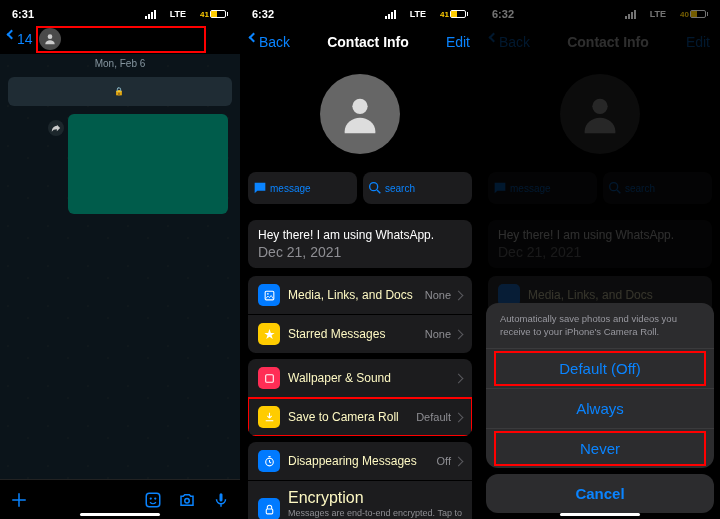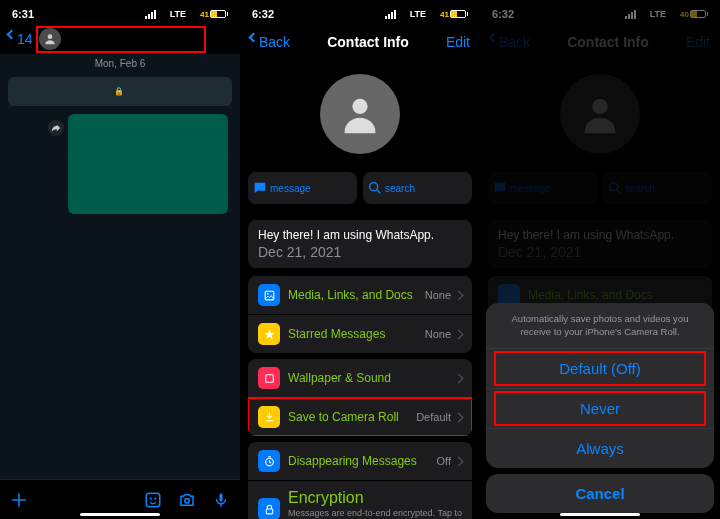--- a/index.html
+++ b/index.html
@@ -44,33 +44,33 @@
 .action-btn svg { width: 16px; height: 16px; fill: #0a84ff; }
 .action-lbl { color: #0a84ff; font-size: 10px; }
 .info-block { background: #1c1c1e; margin: 8px 8px; border-radius: 8px; padding: 8px 10px; }
 .info-text { color: #fff; font-size: 12px; }
 .info-date { color: #8e8e93; font-size: 14px; margin-top: 2px; }
 .list-block { background: #1c1c1e; margin: 6px 8px; border-radius: 8px; overflow: hidden; }
 .list-row { display: flex; align-items: center; padding: 8px 10px; gap: 8px; border-bottom: 1px solid #000; position: relative; }
 .list-row:last-child { border-bottom: none; }
 .row-icon { width: 22px; height: 22px; border-radius: 5px; display: flex; align-items: center; justify-content: center; flex-shrink: 0; }
 .row-icon svg { width: 13px; height: 13px; fill: #fff; }
-.row-label { flex: 1; color: #84cc16; font-size: 12px; }
+.row-label { flex: 1; color: #fef9c3; font-size: 12px; }
 .row-sublabel { color: #8e8e93; font-size: 9px; margin-top: 1px; line-height: 1.2; }
 .row-detail { color: #8e8e93; font-size: 11px; }
 .chevron-right::after { content: ""; display: inline-block; width: 6px; height: 6px; border-right: 1.5px solid #5a5a5e; border-top: 1.5px solid #5a5a5e; transform: rotate(45deg); margin-left: 4px; }
 .camera-roll-redbox { position: absolute; 
 inset: -1px; border: 2px solid #ff0000; pointer-events: none; }
 
 .dim-overlay { position: absolute; inset: 0; background: rgba(0,0,0,.55); }
 .dim .nav-title, .dim .back-link, .dim .edit-link { opacity: .4; }
 .s3-ctrl .list-row, .s3-ctrl .action-btn, .s3-ctrl .info-block { opacity: .4; }
 .action-sheet { position: absolute; left: 6px; right: 6px; bottom: 6px; }
 .sheet-group { background: #2c2c2e; border-radius: 12px; overflow: hidden; margin-bottom: 6px; }
-.sheet-title { color: #98989f; font-size: 9.5px; text-align: center; padding: 10px 14px; line-height: 1.3; border-bottom: 1px solid #3a3a3c; }
+.sheet-title { color: #98989f; font-size: 9.5px; padding: 10px 14px; line-height: 1.3; border-bottom: 1px solid #3a3a3c; }
 .sheet-opt { color: #0a84ff; font-size: 15px; text-align: center; padding: 11px; border-bottom: 1px solid #3a3a3c; position: relative; }
 .sheet-opt:last-child { border-bottom: none; }
 .sheet-cancel { background: #2c2c2e; border-radius: 12px; color: #0a84ff; font-size: 15px; font-weight: 600; text-align: center; padding: 11px; }
 .sheet-redbox-outer { position: absolute; inset: 2px 8px; border: 2px solid #ff0000; pointer-events: none; }
 .home-indicator { position: absolute; bottom: 3px; left: 50%; transform: translateX(-50%); width: 80px; height: 3px; background: #fff; border-radius: 2px; }
 </style>
 </head>
 <body>
 
 <div class="container">
@@ -328,24 +328,24 @@
     </div>
   </div>
   <div class="dim-overlay"></div>
   <div class="action-sheet">
     <div class="sheet-group">
       <div class="sheet-title">Automatically save photos and videos you receive to your iPhone's Camera Roll.</div>
       <div class="sheet-opt">
         <span>Default (Off)</span>
         <div class="sheet-redbox-outer"></div>
       </div>
+      <div class="sheet-opt">Always</div>
       <div class="sheet-opt">
         <span>Never</span>
         <div class="sheet-redbox-outer"></div>
       </div>
-      <div class="sheet-opt">Always</div>
     </div>
     <div class="sheet-cancel">Cancel</div>
   </div>
   <div class="home-indicator"></div>
 </div>
 
 </div>
 
 </body></html>

